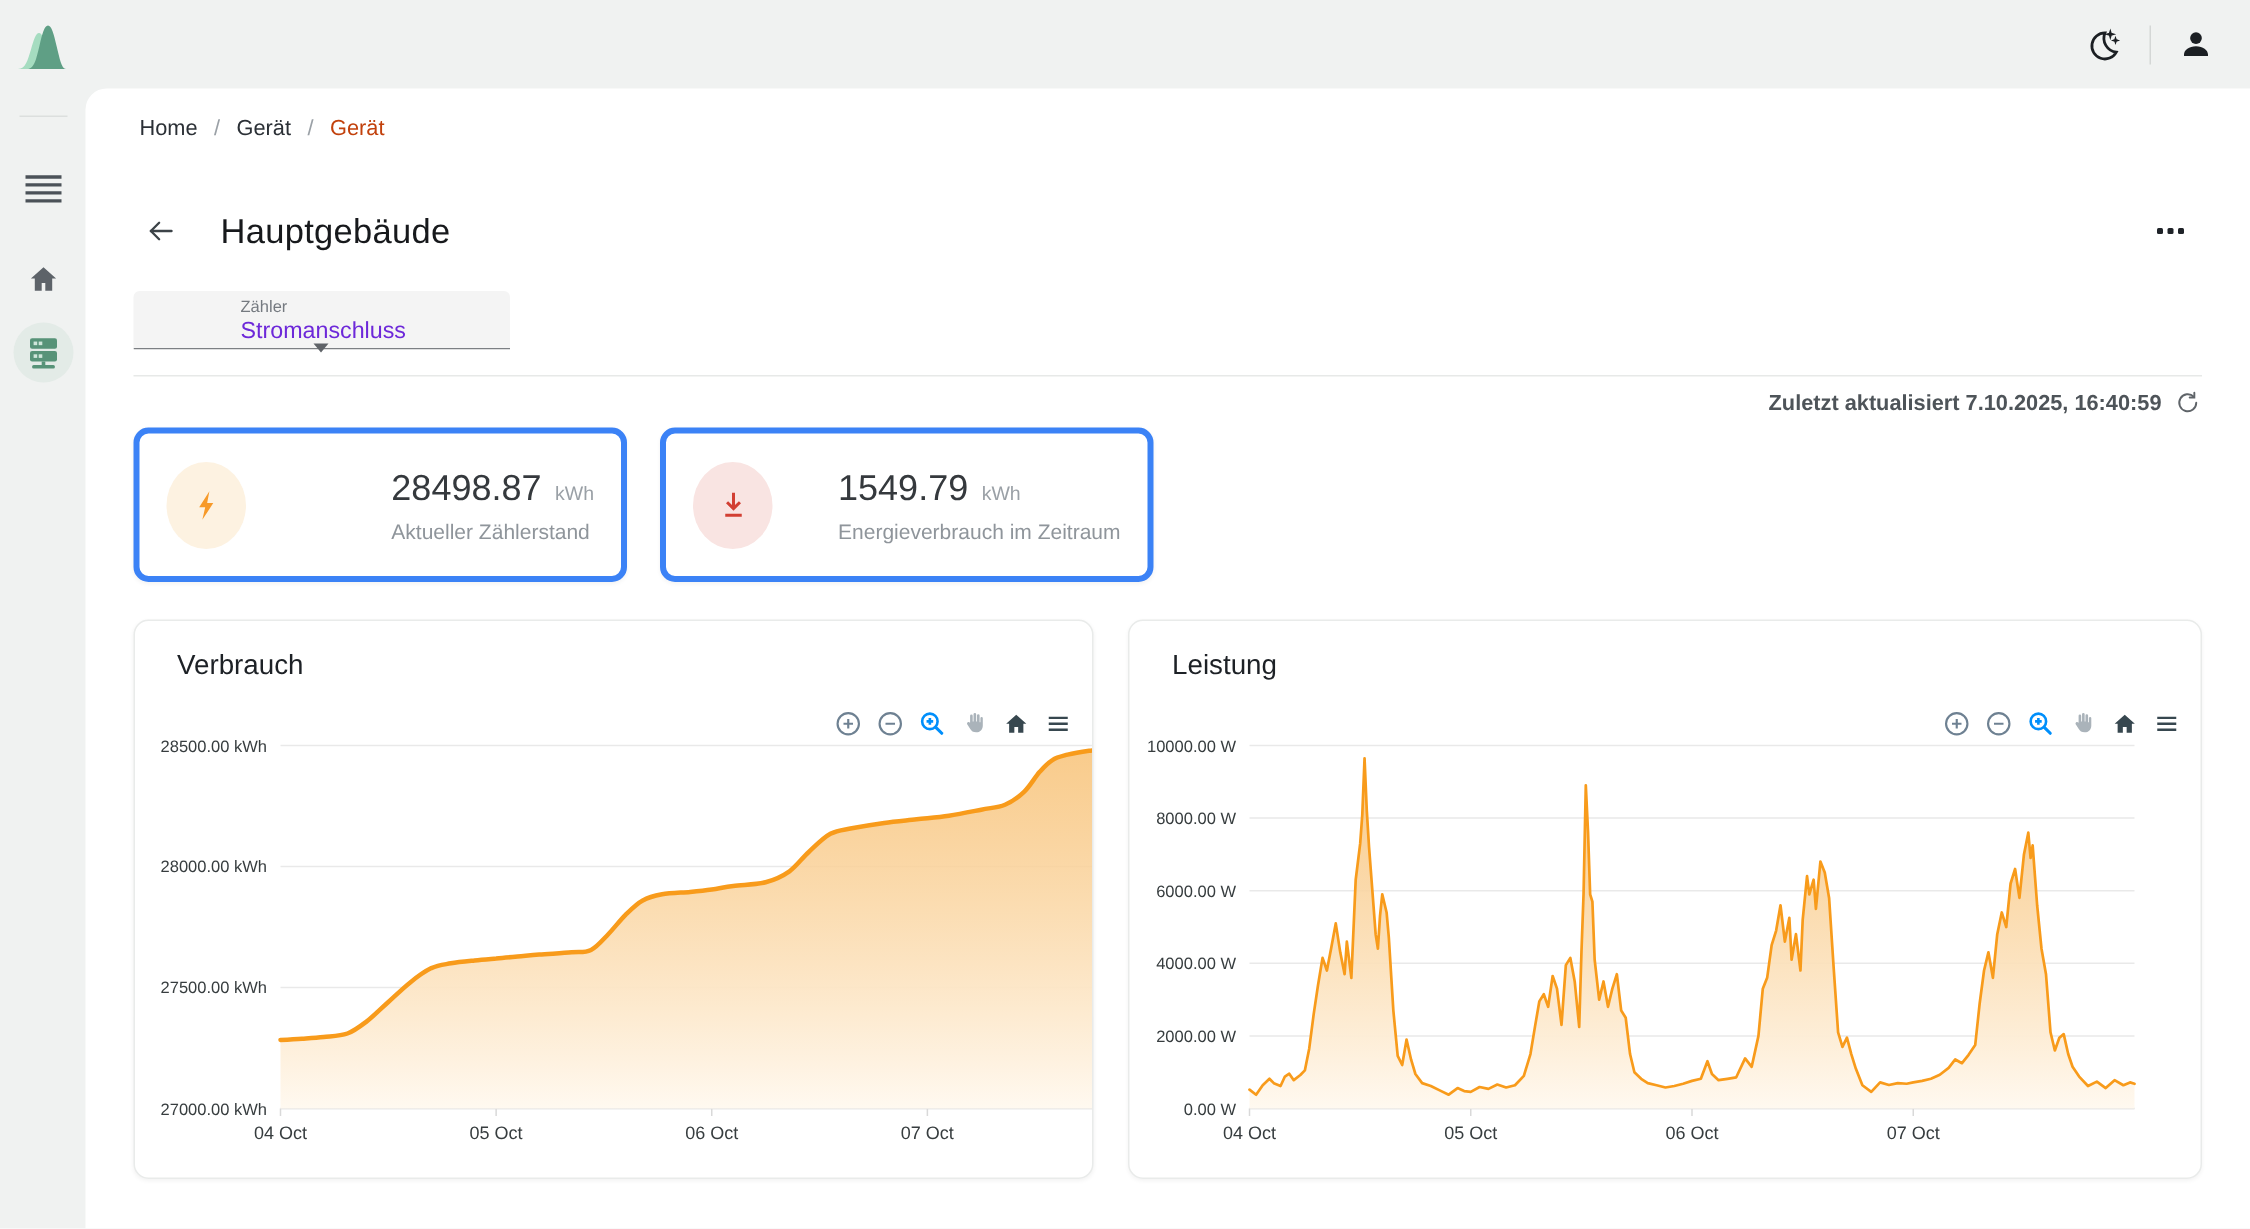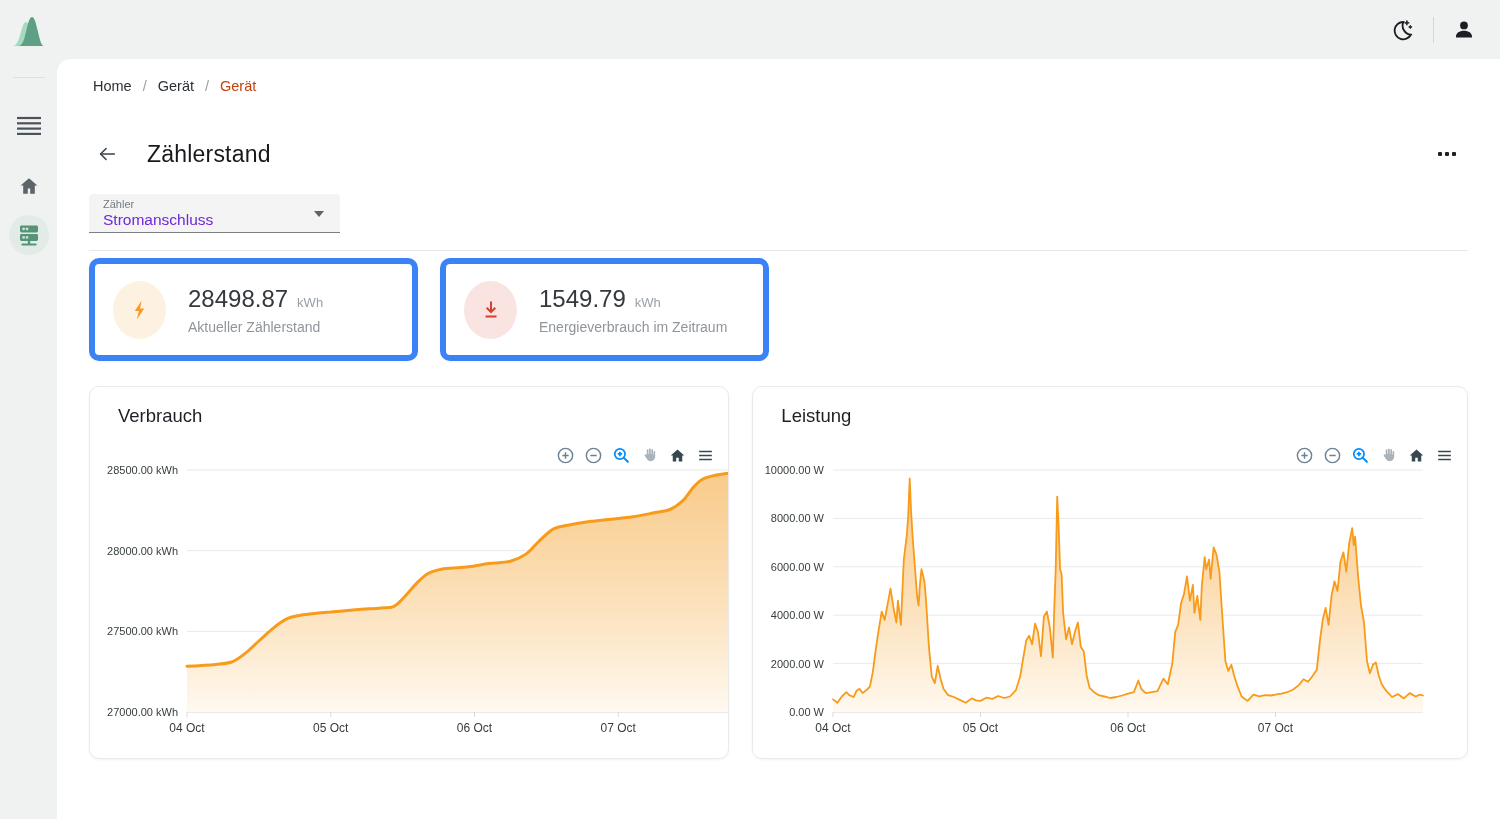--- a/index.html
+++ b/index.html
@@ -31,36 +31,36 @@
   .crumb-sep { color:#9aa0a6; }
   .crumb.current { color:#c2410c; font-weight:400; cursor:default; }
   
   .title-row { margin-top:44px; display:flex; align-items:center; }
   .back-btn { background:none; border:none; cursor:pointer; width:32px; height:32px; display:flex; align-items:center; justify-content:center; color:#3c4348; margin-left:2px; }
   .page-title { font-size:23px; font-weight:500; color:#17191c; margin-left:24px; letter-spacing:0.2px; }
   .more-btn { margin-left:auto; background:none; border:none; cursor:pointer; display:flex; gap:3px; padding:6px; margin-right:6px; }
   .more-btn i { width:4px; height:4px; border-radius:1px; background:#1f2328; display:block; }
   
   .filters { margin-top:24px; display:flex; gap:17px; }
-  .field { background:#f4f4f4; border-bottom:1px solid #7c7f83; border-radius:4px 4px 0 0; height:39px; padding:5px 12px 4px 14px; cursor:pointer; display:flex; align-items:center; }
+  .field { background:#f4f4f4; border-bottom:1px solid #7c7f83; border-radius:4px 4px 0 0; height:39px; padding:5px 12px 4px 14px; cursor:pointer; display:flex; align-items:center;flex-direction:column; }
   .field-texts { display:flex; flex-direction:column; line-height:1.15; }
   .field-label { font-size:11px; color:#757a80; }
   .field-value { font-size:15.5px; color:#6d28d9; }
   .field.meter { width:251px; justify-content:space-between; }
   .field.range { width:353px; }
   .dd-arrow { width:0; height:0; border-left:5px solid transparent; border-right:5px solid transparent; border-top:6px solid #5f6368; margin-right:4px; }
   .cal-icon { margin-right:13px; color:#3a4045; display:flex; }
   
   .hdivider { margin-top:17px; height:1px; background:#e7e9e8; }
   .status-row { margin-top:8px; display:flex; justify-content:flex-end; align-items:center; gap:8px; }
   .status-text { font-size:14.5px; font-weight:600; color:#4e5459; }
   .refresh-btn { background:none; border:none; cursor:pointer; color:#5f6469; display:flex; padding:1px; }
   
   .stats-row { margin-top:7px; display:flex; gap:22px; }
-  .stat-card { width:329px; height:103px; background:#fff; border:6px solid #3b82f6; border-radius:10px; box-shadow:0 1px 3px rgba(0,0,0,0.05); display:flex; align-items:center; padding:0 18px; }
+  .stat-card { width:329px; height:103px; background:#fff; border:4px solid #3b82f6; border-radius:10px; box-shadow:0 1px 3px rgba(0,0,0,0.05); display:flex; align-items:center; padding:0 18px;justify-content:space-between; }
   .stat-icon { width:53px; height:58px; border-radius:50%; display:flex; align-items:center; justify-content:center; flex-shrink:0; }
   .stat-body { margin-left:22px; }
   .stat-value-row { display:flex; align-items:baseline; gap:9px; }
   .stat-value { font-size:24px; color:#35393d; }
   .stat-unit { font-size:13px; color:#9aa0a6; }
   .stat-label { font-size:14px; color:#8f959b; margin-top:6px; }
   
   .charts-row { margin-top:25px; display:flex; gap:23px; }
   .chart-card { position:relative; height:373px; background:#fff; border:1px solid #e9ebea; border-radius:10px; box-shadow:0 1px 3px rgba(0,0,0,0.05); overflow:hidden; }
   .chart-card.left { width:680px; }
@@ -135,40 +135,49 @@
     <span class="crumb current">Gerät</span>
   </nav>
 
   <div class="title-row">
     <button class="back-btn">
       <svg width="22" height="22" viewBox="0 0 24 24" fill="none" stroke="currentColor" stroke-width="1.7" stroke-linecap="round" stroke-linejoin="round">
         <line x1="20" y1="12" x2="5" y2="12"></line>
           <polyline points="11 6 5 12 11 18"></polyline>
       </svg>
     </button>
-    <h1 class="page-title">Zählerstand</h1>
+    <h1 class="page-title">Hauptgebäude</h1>
     <button class="more-btn">
         <i></i>
         <i></i>
         <i></i>
       </button>
   </div>
 
   <div class="filters">
     <div class="field meter">
       <div class="field-texts">
         <span class="field-label">Zähler</span>
         <span class="field-value">Stromanschluss</span>
       </div>
       <span class="dd-arrow"></span>
     </div>
   </div>
 
   <div class="hdivider"></div>
 
+  <div class="status-row">
+    <span class="status-text">Zuletzt aktualisiert 7.10.2025, 16:40:59</span>
+    <button class="refresh-btn">
+      <svg width="17" height="17" viewBox="0 0 24 24" fill="none" stroke="currentColor" stroke-width="1.8" stroke-linecap="round">
+        <path d="M20 12a8 8 0 1 1-2.34-5.66"></path>
+        <polyline points="18.2 2.6 18.2 7 13.8 7" fill="none"></polyline>
+      </svg>
+    </button>
+  </div>
 
   <div class="stats-row">
     <section class="stat-card">
       <div class="stat-icon" style="background: rgb(253, 242, 225); color: rgb(247, 154, 41);">
         <svg width="24" height="24" viewBox="0 0 24 24" fill="currentColor">
           <path d="M13.6 2.5 6.8 13.1h4l-1.9 8.4 7.3-11.1h-4.1z"></path>
         </svg>
       </div>
       <div class="stat-body">
         <div class="stat-value-row">

